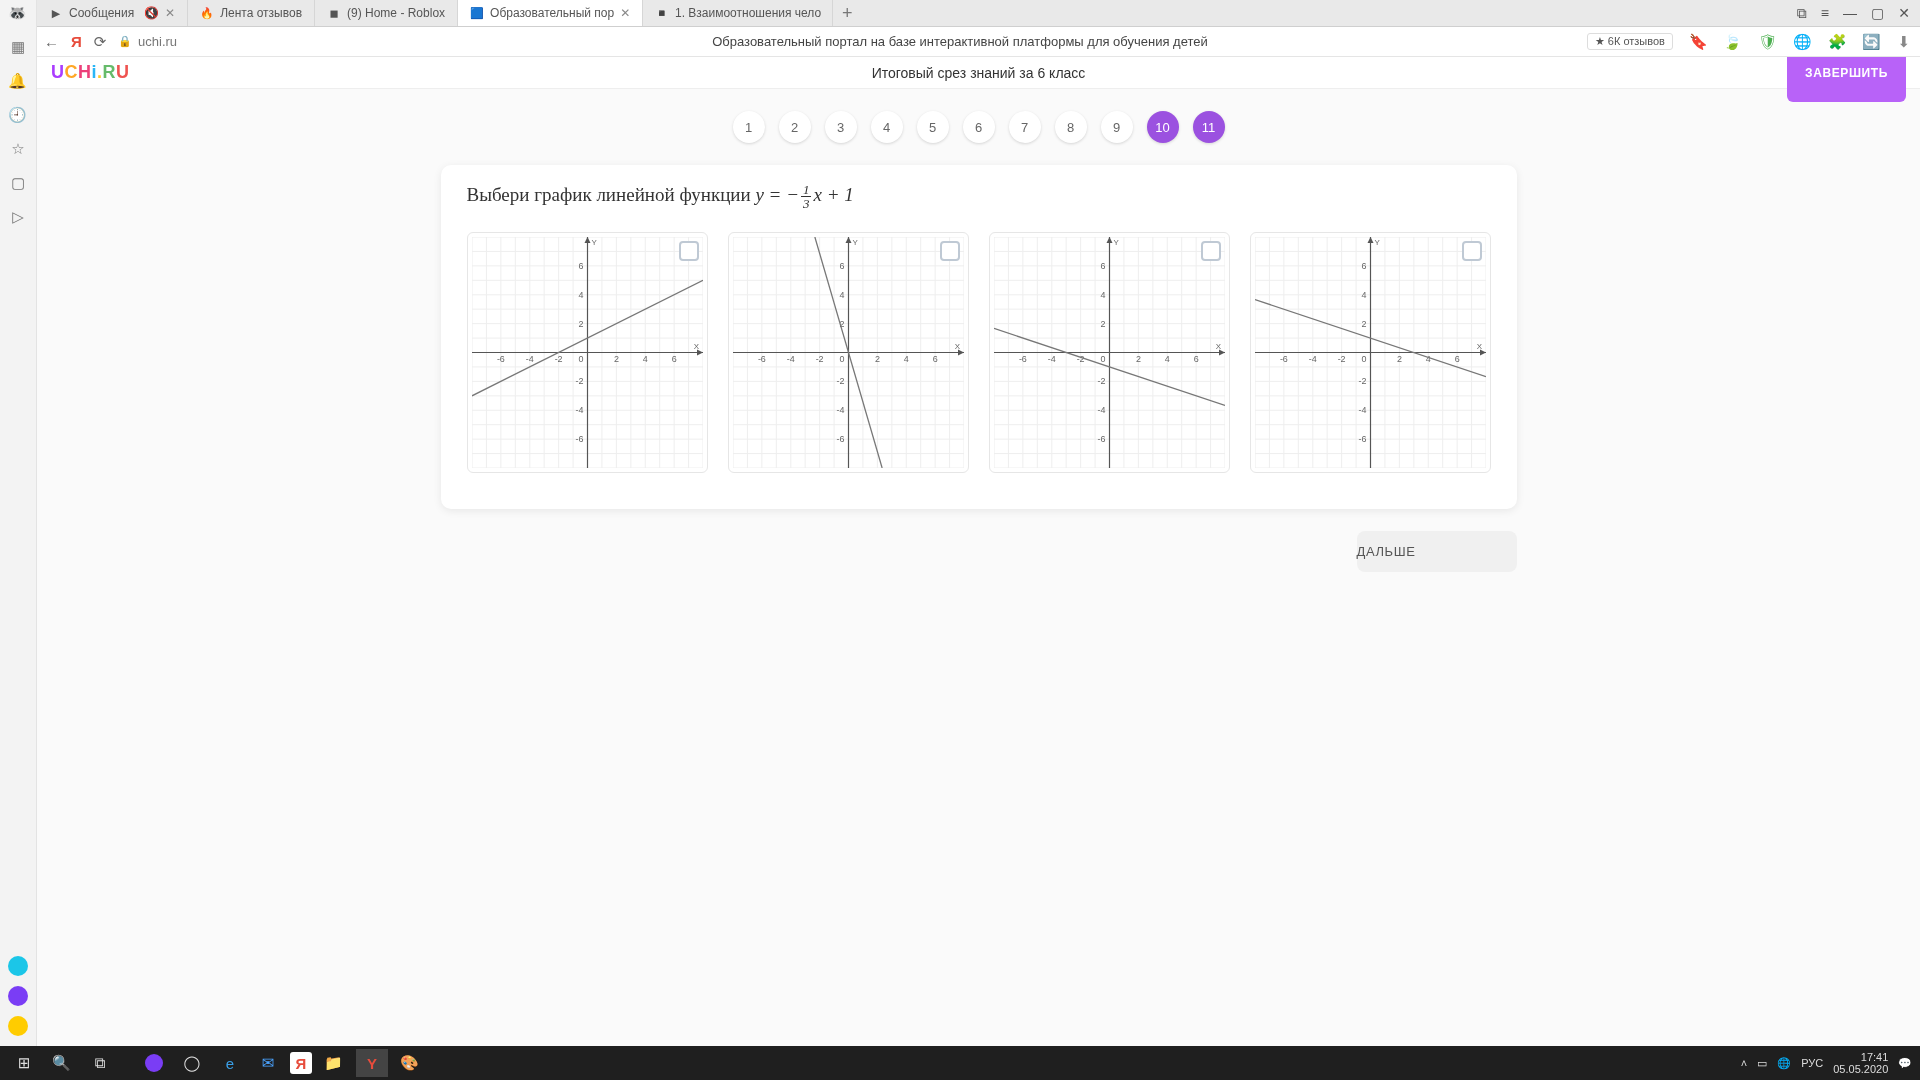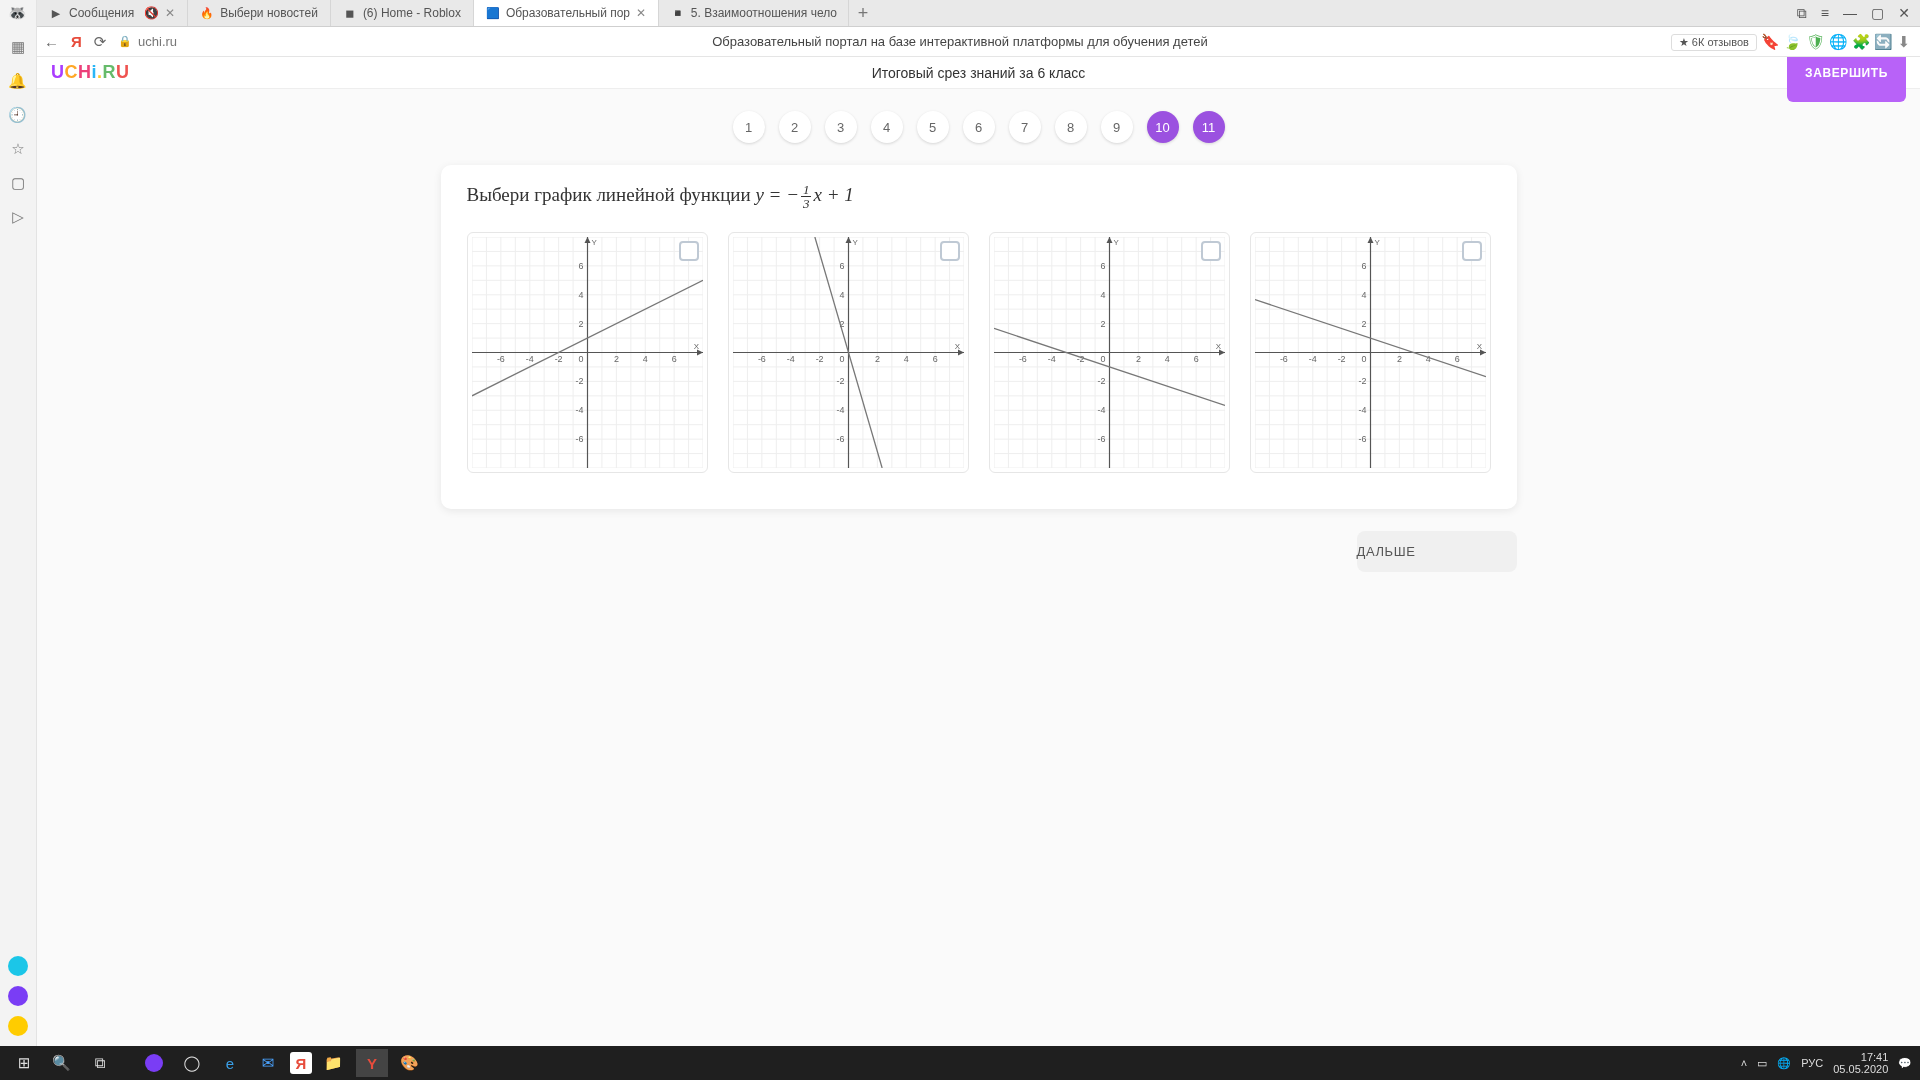--- a/index.html
+++ b/index.html
@@ -12,21 +12,21 @@
   .tab .x{margin-left:auto;font-size:12px;color:#888}
   .tab-add{display:flex;align-items:center;justify-content:center;width:28px;font-size:18px;color:#777;cursor:pointer}
   .titlebar-right{margin-left:auto;display:flex;align-items:center;gap:14px;padding:0 10px;color:#555}
   .titlebar-right span{font-size:14px;cursor:pointer}
   .win-ctl{font-family:Arial;font-size:13px}
   #addrbar{height:30px;background:#fff;border-bottom:1px solid #e5e5e5;display:flex;align-items:center;padding-left:44px;padding-right:10px;gap:12px;font-size:13px;color:#666}
   #addrbar .nav-ic{font-size:15px;color:#666;cursor:pointer}
   #urlbox{display:flex;align-items:center;gap:6px;color:#777}
   #urlbox .lock{font-size:11px}
   #page-title-center{position:absolute;left:50%;transform:translateX(-50%);color:#444;white-space:nowrap}
-  .addr-right{margin-left:auto;display:flex;align-items:flex-end;gap:4px;color:#888;font-size:15px}
+  .addr-right{margin-left:auto;display:flex;align-items:center;gap:16px;color:#888;font-size:15px}
   .reviews{font-size:11px;color:#555;background:#fff;border:1px solid #ddd;padding:1px 7px;border-radius:3px}
   
   #os-sidebar{position:absolute;left:0;top:0;bottom:34px;width:37px;background:#f3f3f3;border-right:1px solid #e3e3e3;z-index:3;display:flex;flex-direction:column;align-items:center;padding-top:4px;gap:16px;color:#777;font-size:15px}
   #os-sidebar .sic{cursor:pointer}
   #os-sidebar .bottom{margin-top:auto;margin-bottom:10px;display:flex;flex-direction:column;gap:10px;align-items:center}
   .dot{width:20px;height:20px;border-radius:50%;display:inline-block}
   
   #viewport{position:absolute;top:57px;left:37px;right:0;bottom:34px;background:#fafafa;overflow:auto}
   #uchiheader{height:32px;border-bottom:1px solid #eee;display:flex;align-items:center;padding:0 14px;background:#fff}
   #brand{font-weight:700;font-size:18px;letter-spacing:.5px}
@@ -80,34 +80,34 @@
 <div id="titlebar" style="padding-left:37px">
   <div id="tabs" style="display:flex;align-items:stretch">
       <div class="tab">
         <span class="ico">▶</span>
     <span>Сообщения</span>
         <span style="margin-left:4px">🔇</span>
         <span class="x">✕</span>
       </div>
       <div class="tab">
         <span class="ico">🔥</span>
-    <span>Выбери новостей</span>
+    <span>Лента отзывов</span>
       </div>
       <div class="tab">
         <span class="ico">◼</span>
-    <span>(6) Home - Roblox</span>
+    <span>(9) Home - Roblox</span>
       </div>
       <div class="tab active">
         <span class="ico">🟦</span>
     <span>Образовательный пор</span>
         <span class="x">✕</span>
       </div>
       <div class="tab">
         <span class="ico">◾</span>
-    <span>5. Взаимоотношения чело</span>
+    <span>1. Взаимоотношения чело</span>
       </div>
     </div>
   <div class="tab-add">+</div>
   <div class="titlebar-right">
     <span>⧉</span>
     <span>≡</span>
     <span class="win-ctl">—</span>
     <span class="win-ctl">▢</span>
     <span class="win-ctl">✕</span>
   </div>

